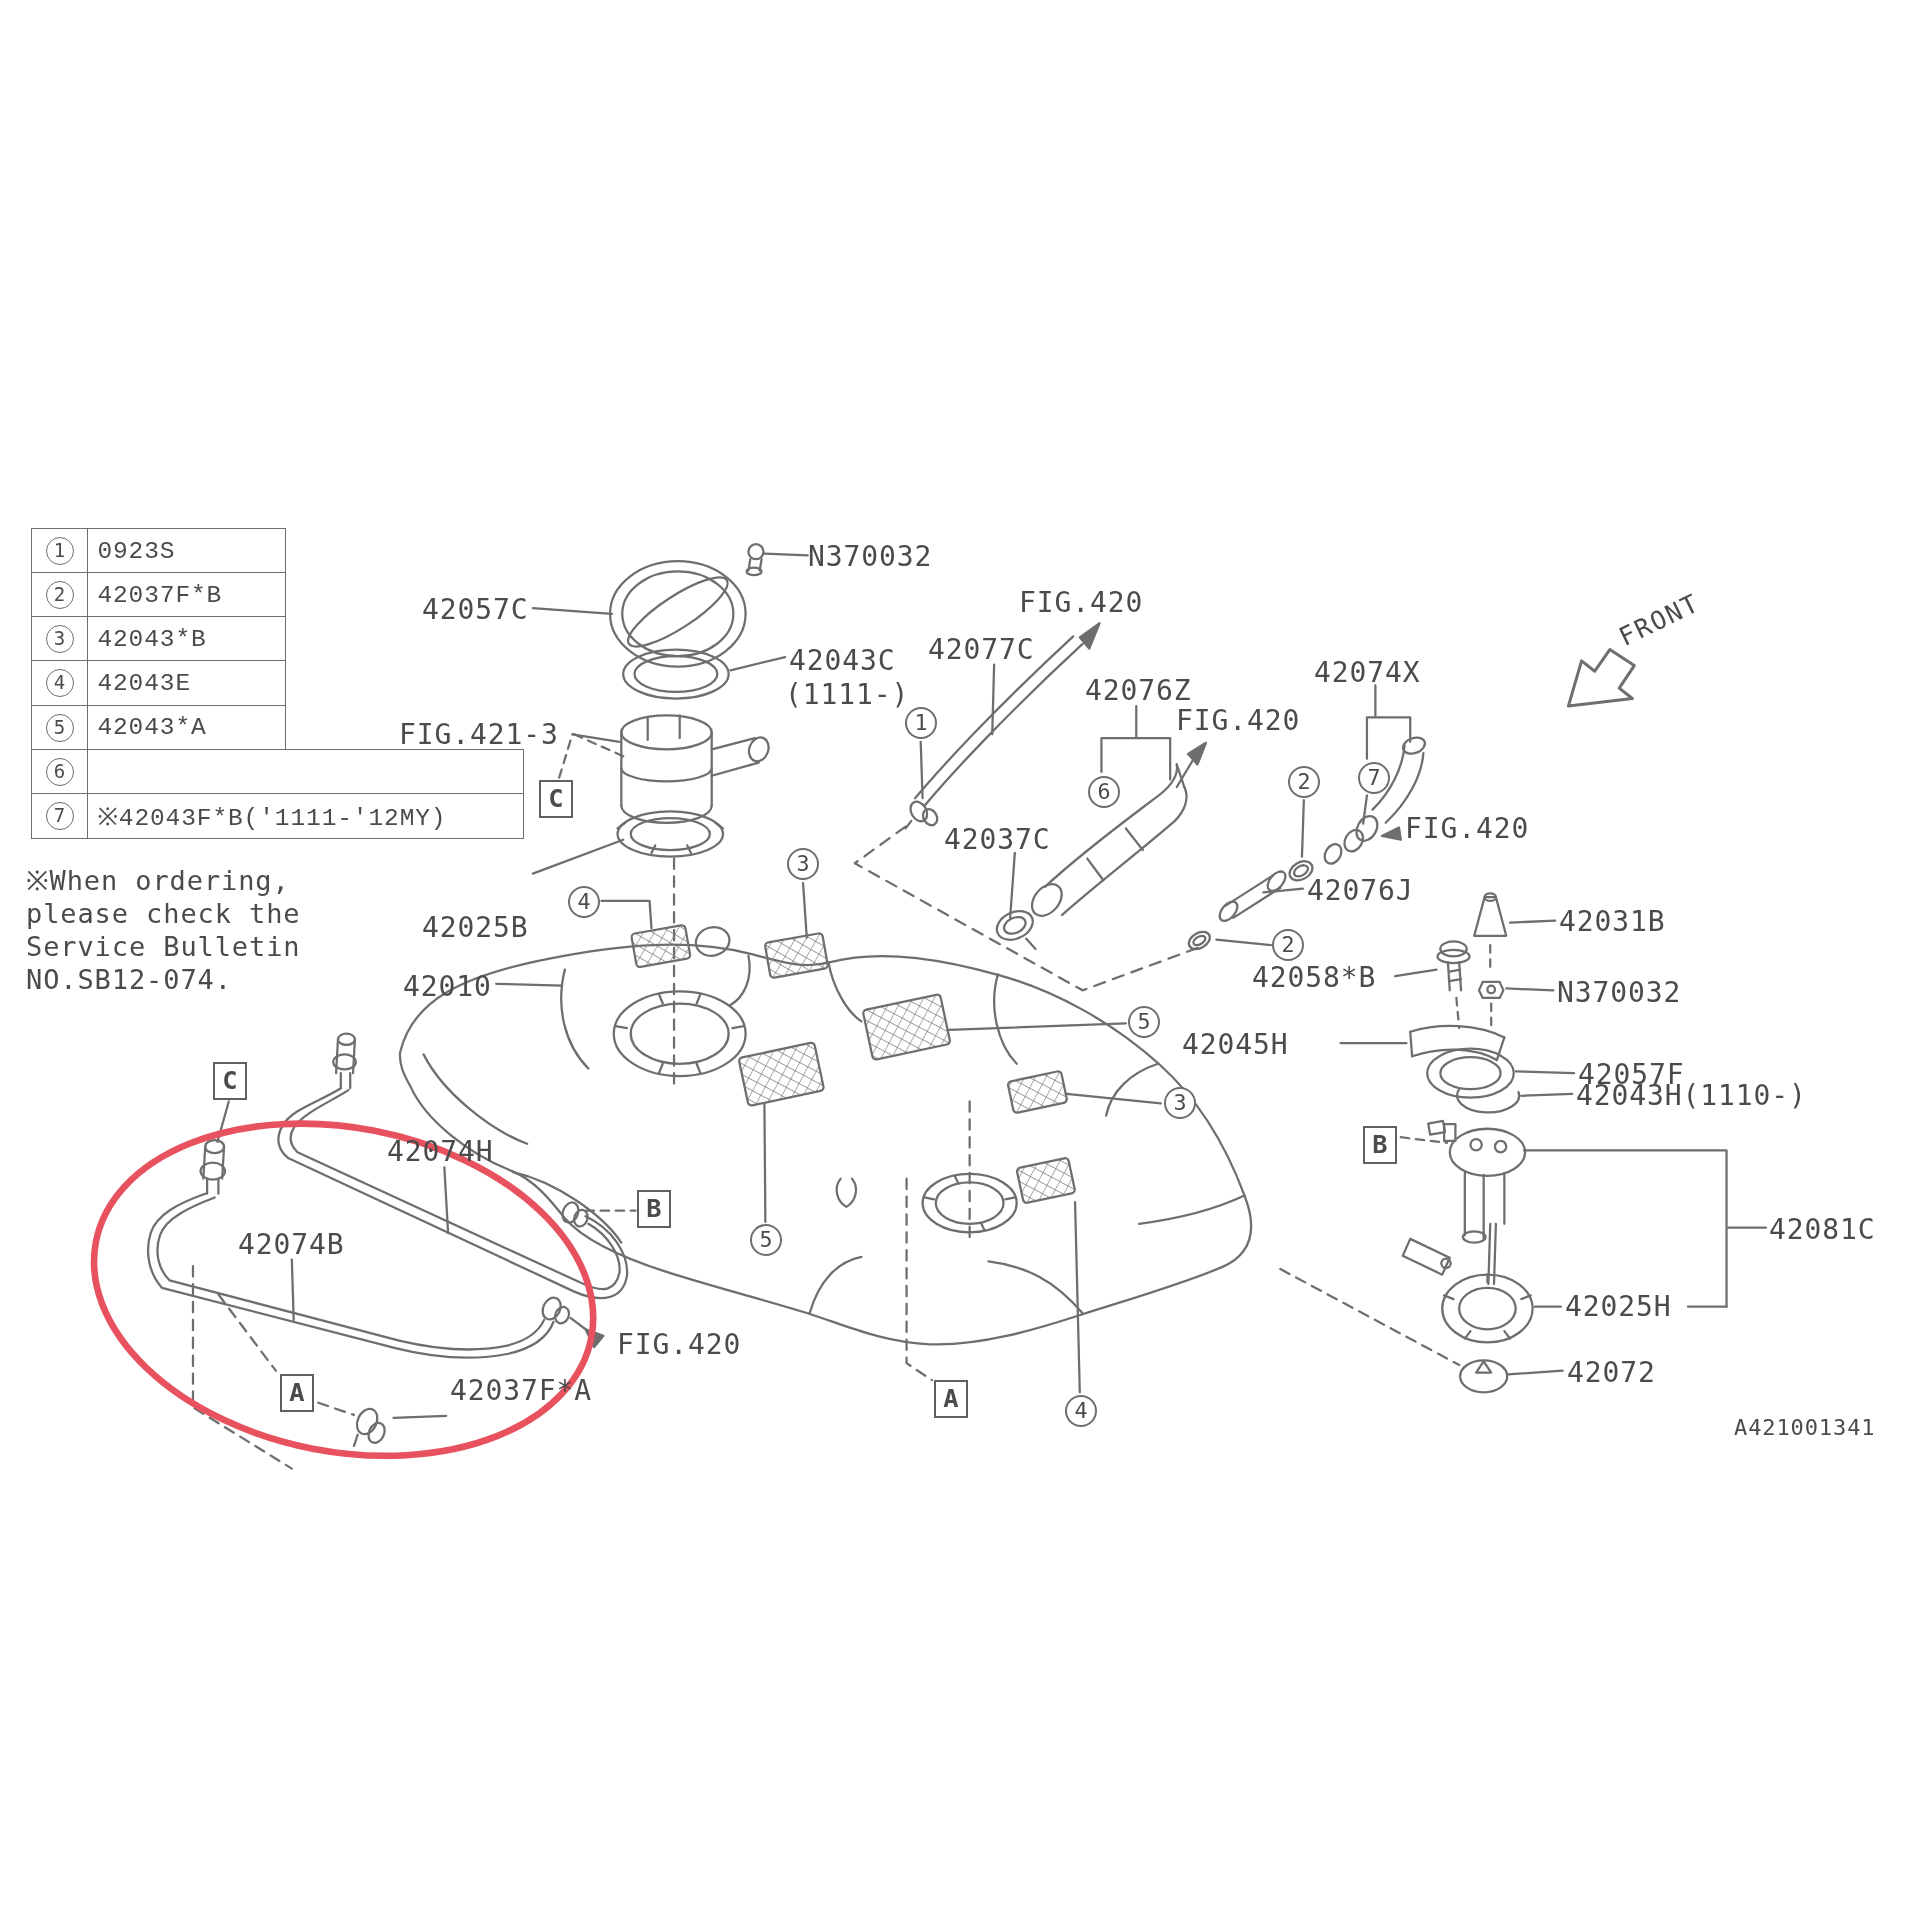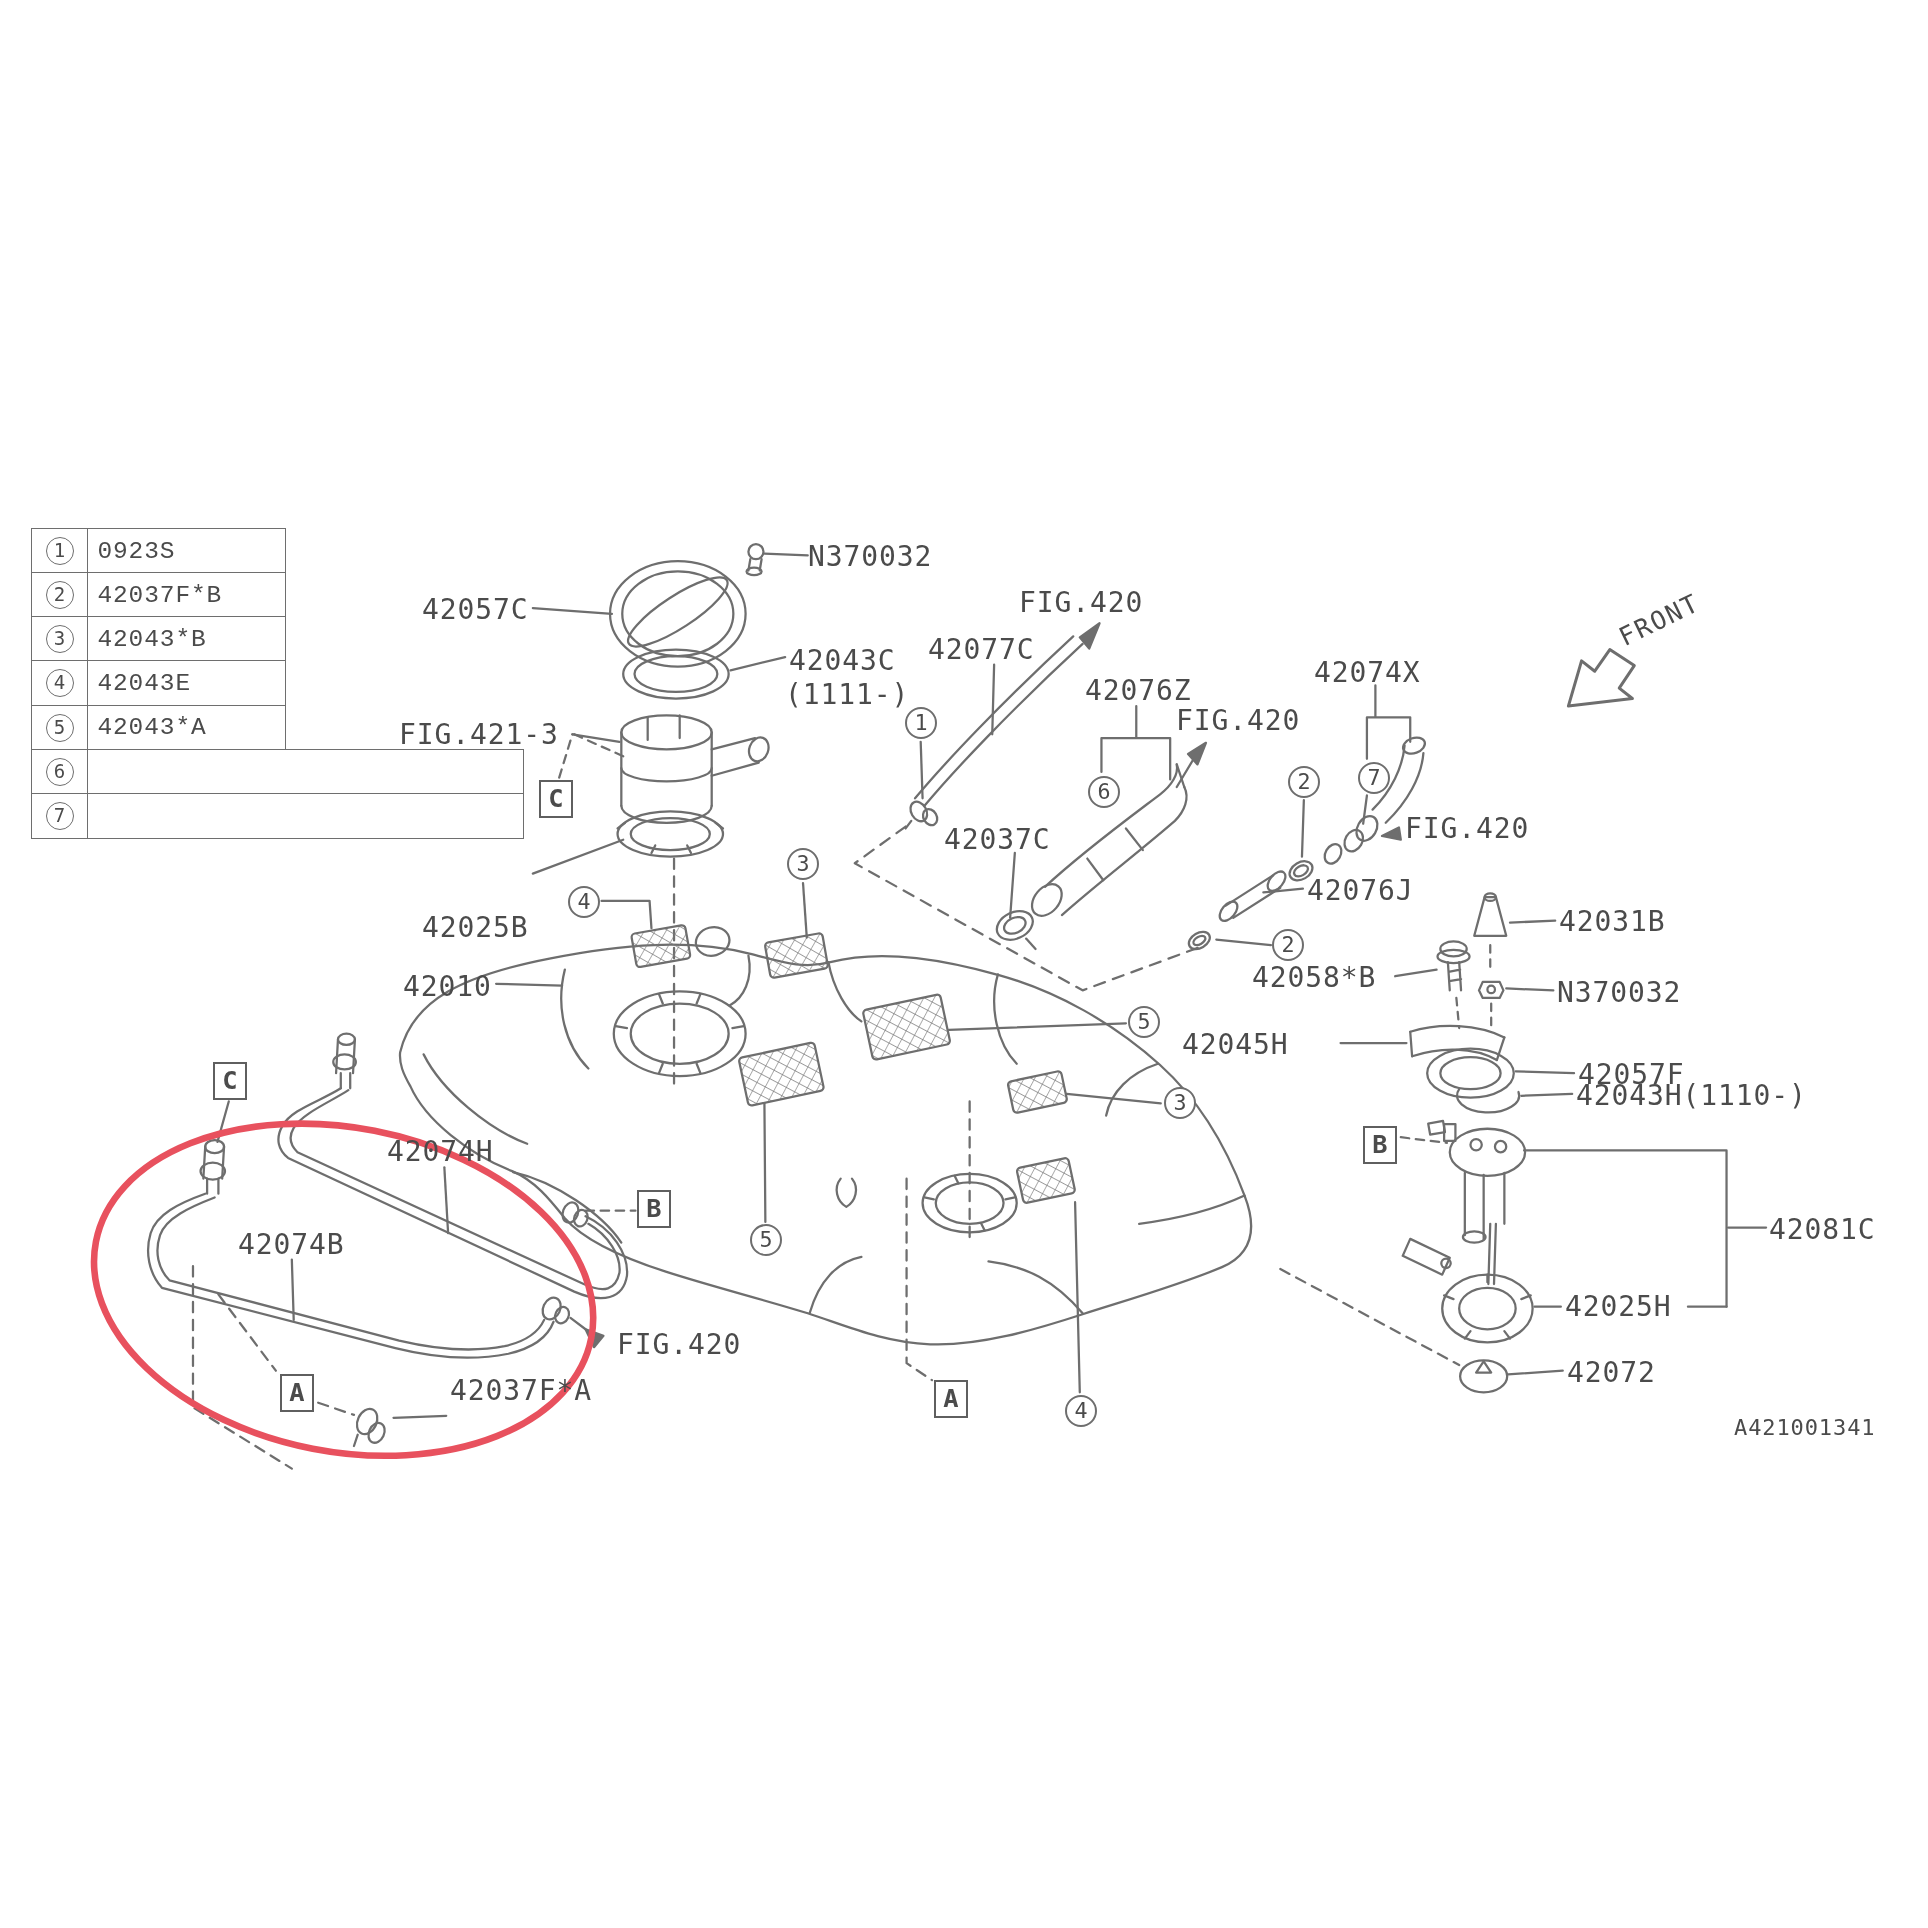--- a/index.html
+++ b/index.html
@@ -295,23 +295,30 @@
       </div>
     <div class="lrow wide">
       <span class="lnum">
           <span class="lcirc">6</span>
         </span>
       </div>
     <div class="lrow wide">
       <span class="lnum">
           <span class="lcirc">7</span>
         </span>
+      <span class="lpart">※42043F*B('1111-'12MY)</span>
       </div>
   </div>
 
+  <div class="note">
+    <div>※When ordering,</div>
+    <div> please check the</div>
+    <div> Service Bulletin</div>
+    <div> NO.SB12-074.</div>
+  </div>
 
   <div class="lb" style="left:808px;top:540px">N370032</div>
   <div class="lb" style="left:422px;top:593px">42057C</div>
   <div class="lb" style="left:789px;top:644px">42043C</div>
   <div class="lb" style="left:785px;top:678px">(1111-)</div>
   <div class="lb" style="left:399px;top:718px">FIG.421-3</div>
   <div class="lb" style="left:1019px;top:586px">FIG.420</div>
   <div class="lb" style="left:928px;top:633px">42077C</div>
   <div class="lb" style="left:1085px;top:674px">42076Z</div>
   <div class="lb" style="left:1176px;top:704px">FIG.420</div>

